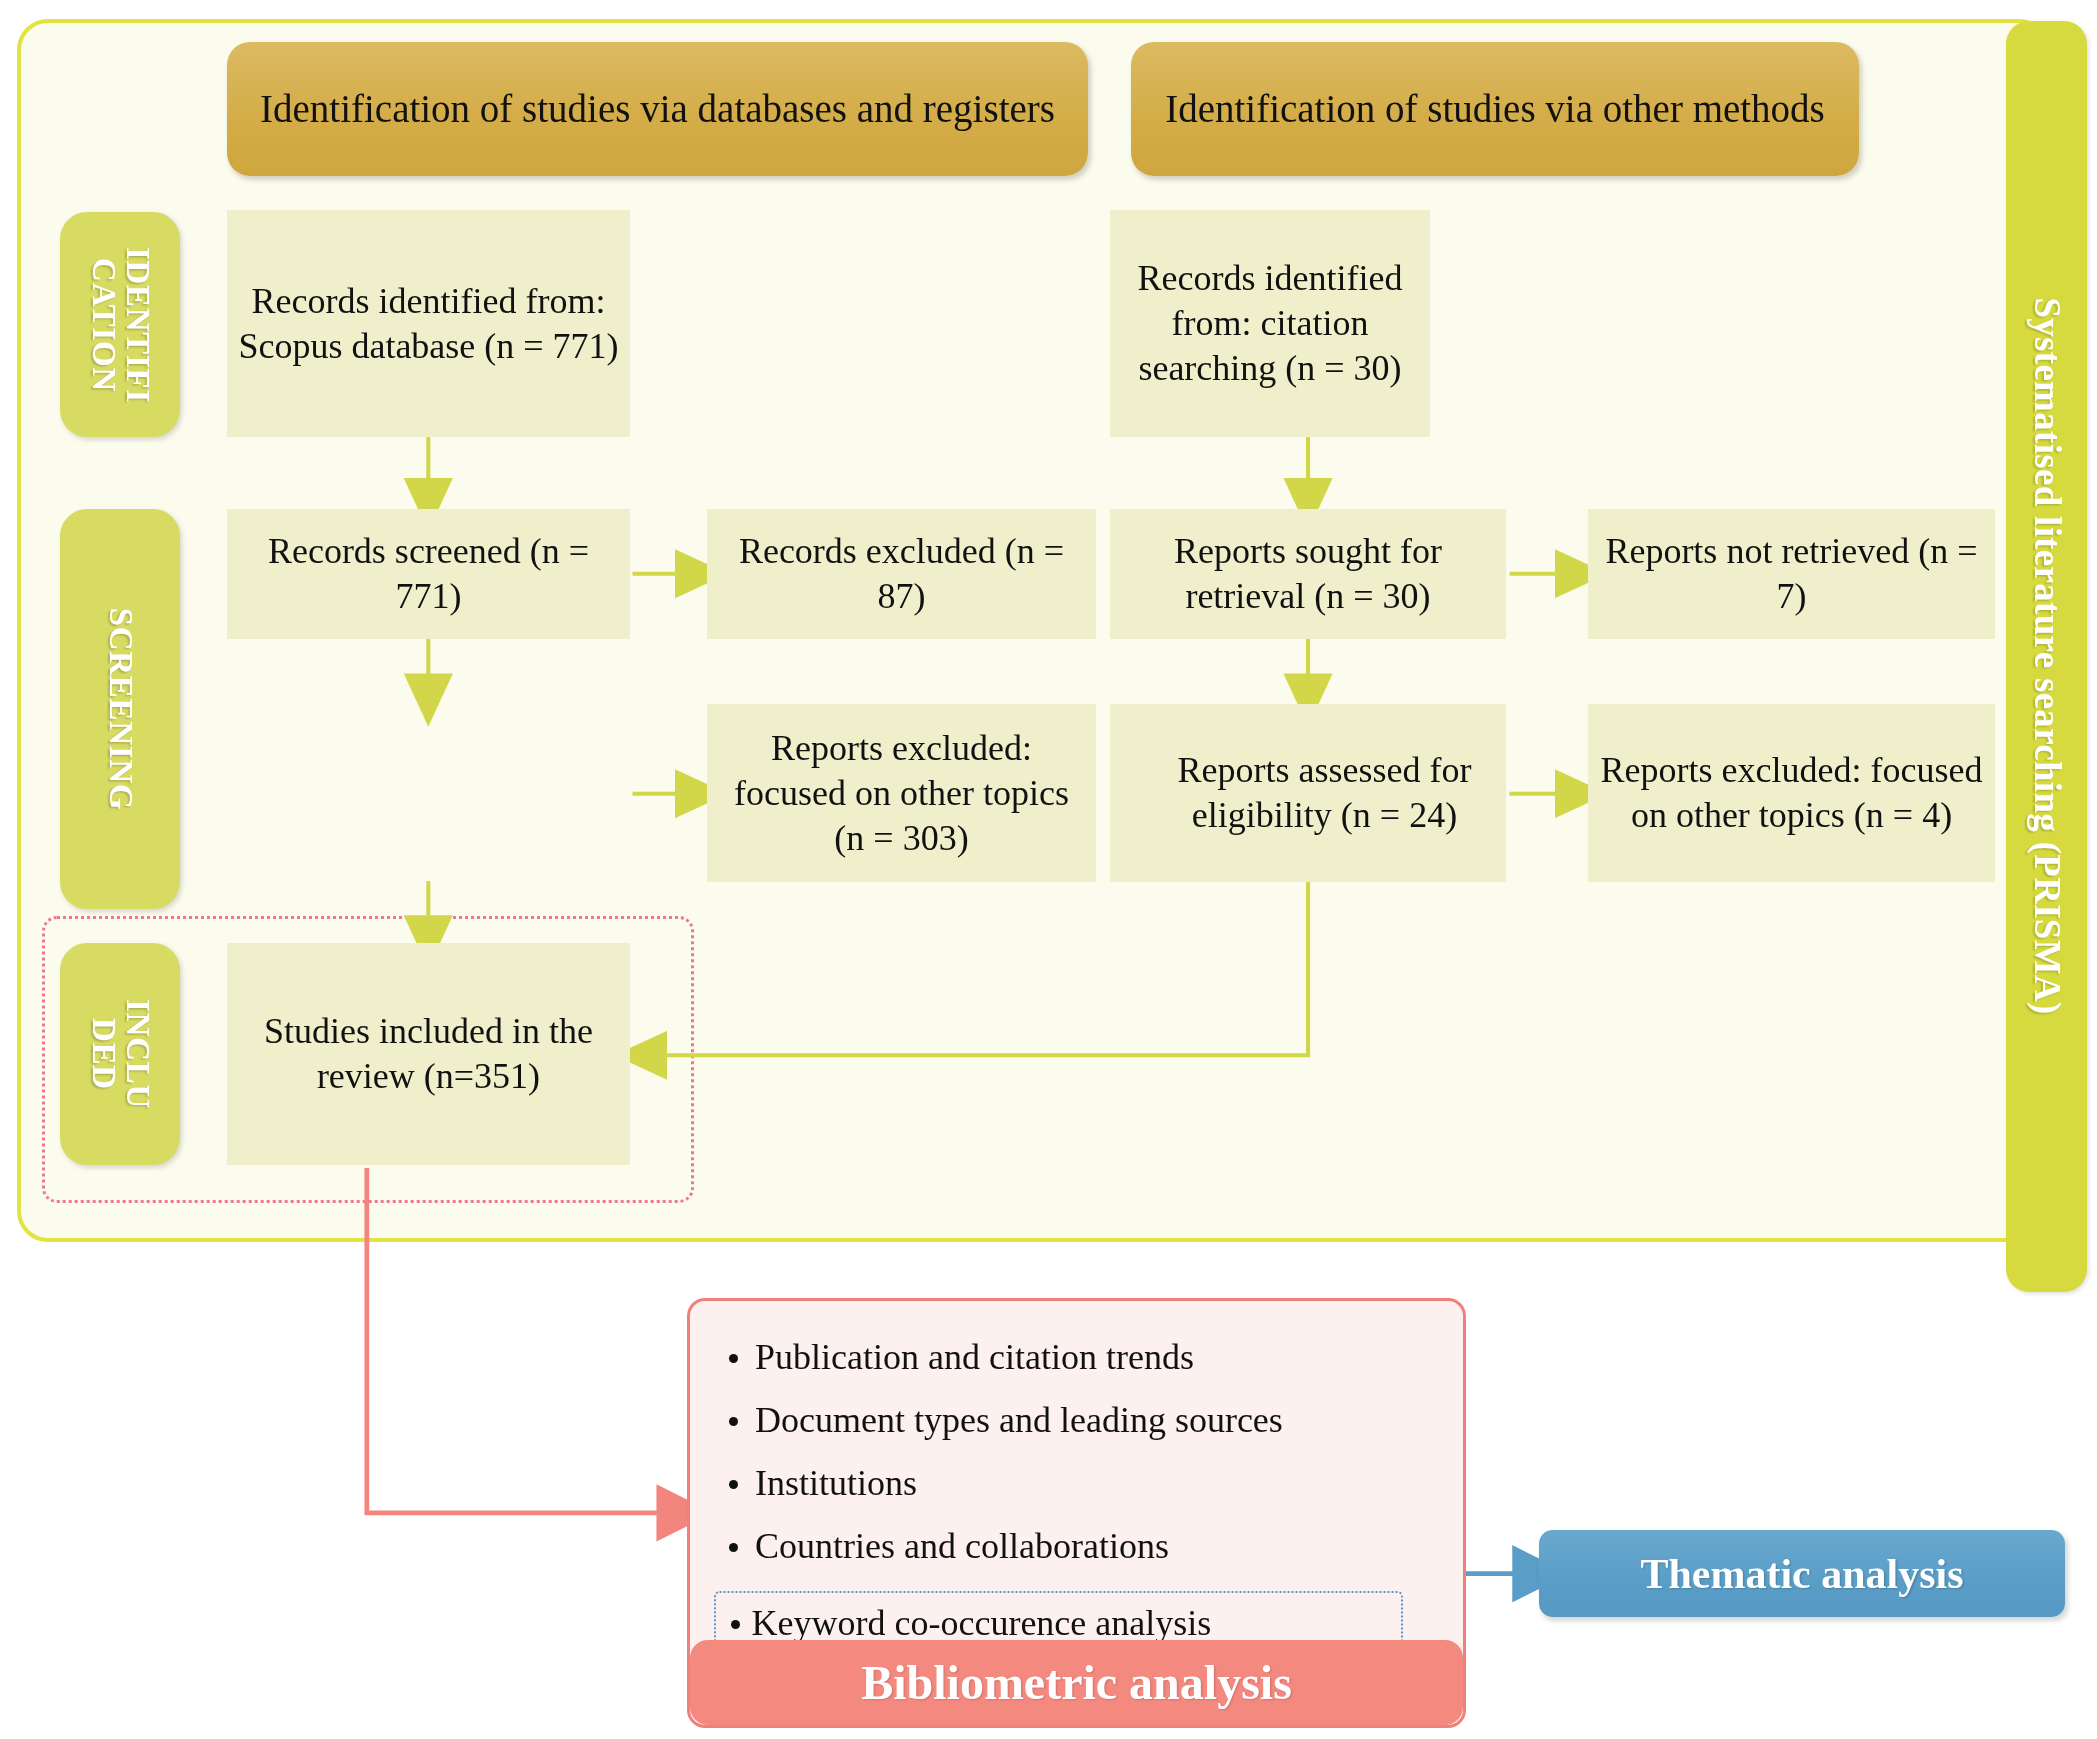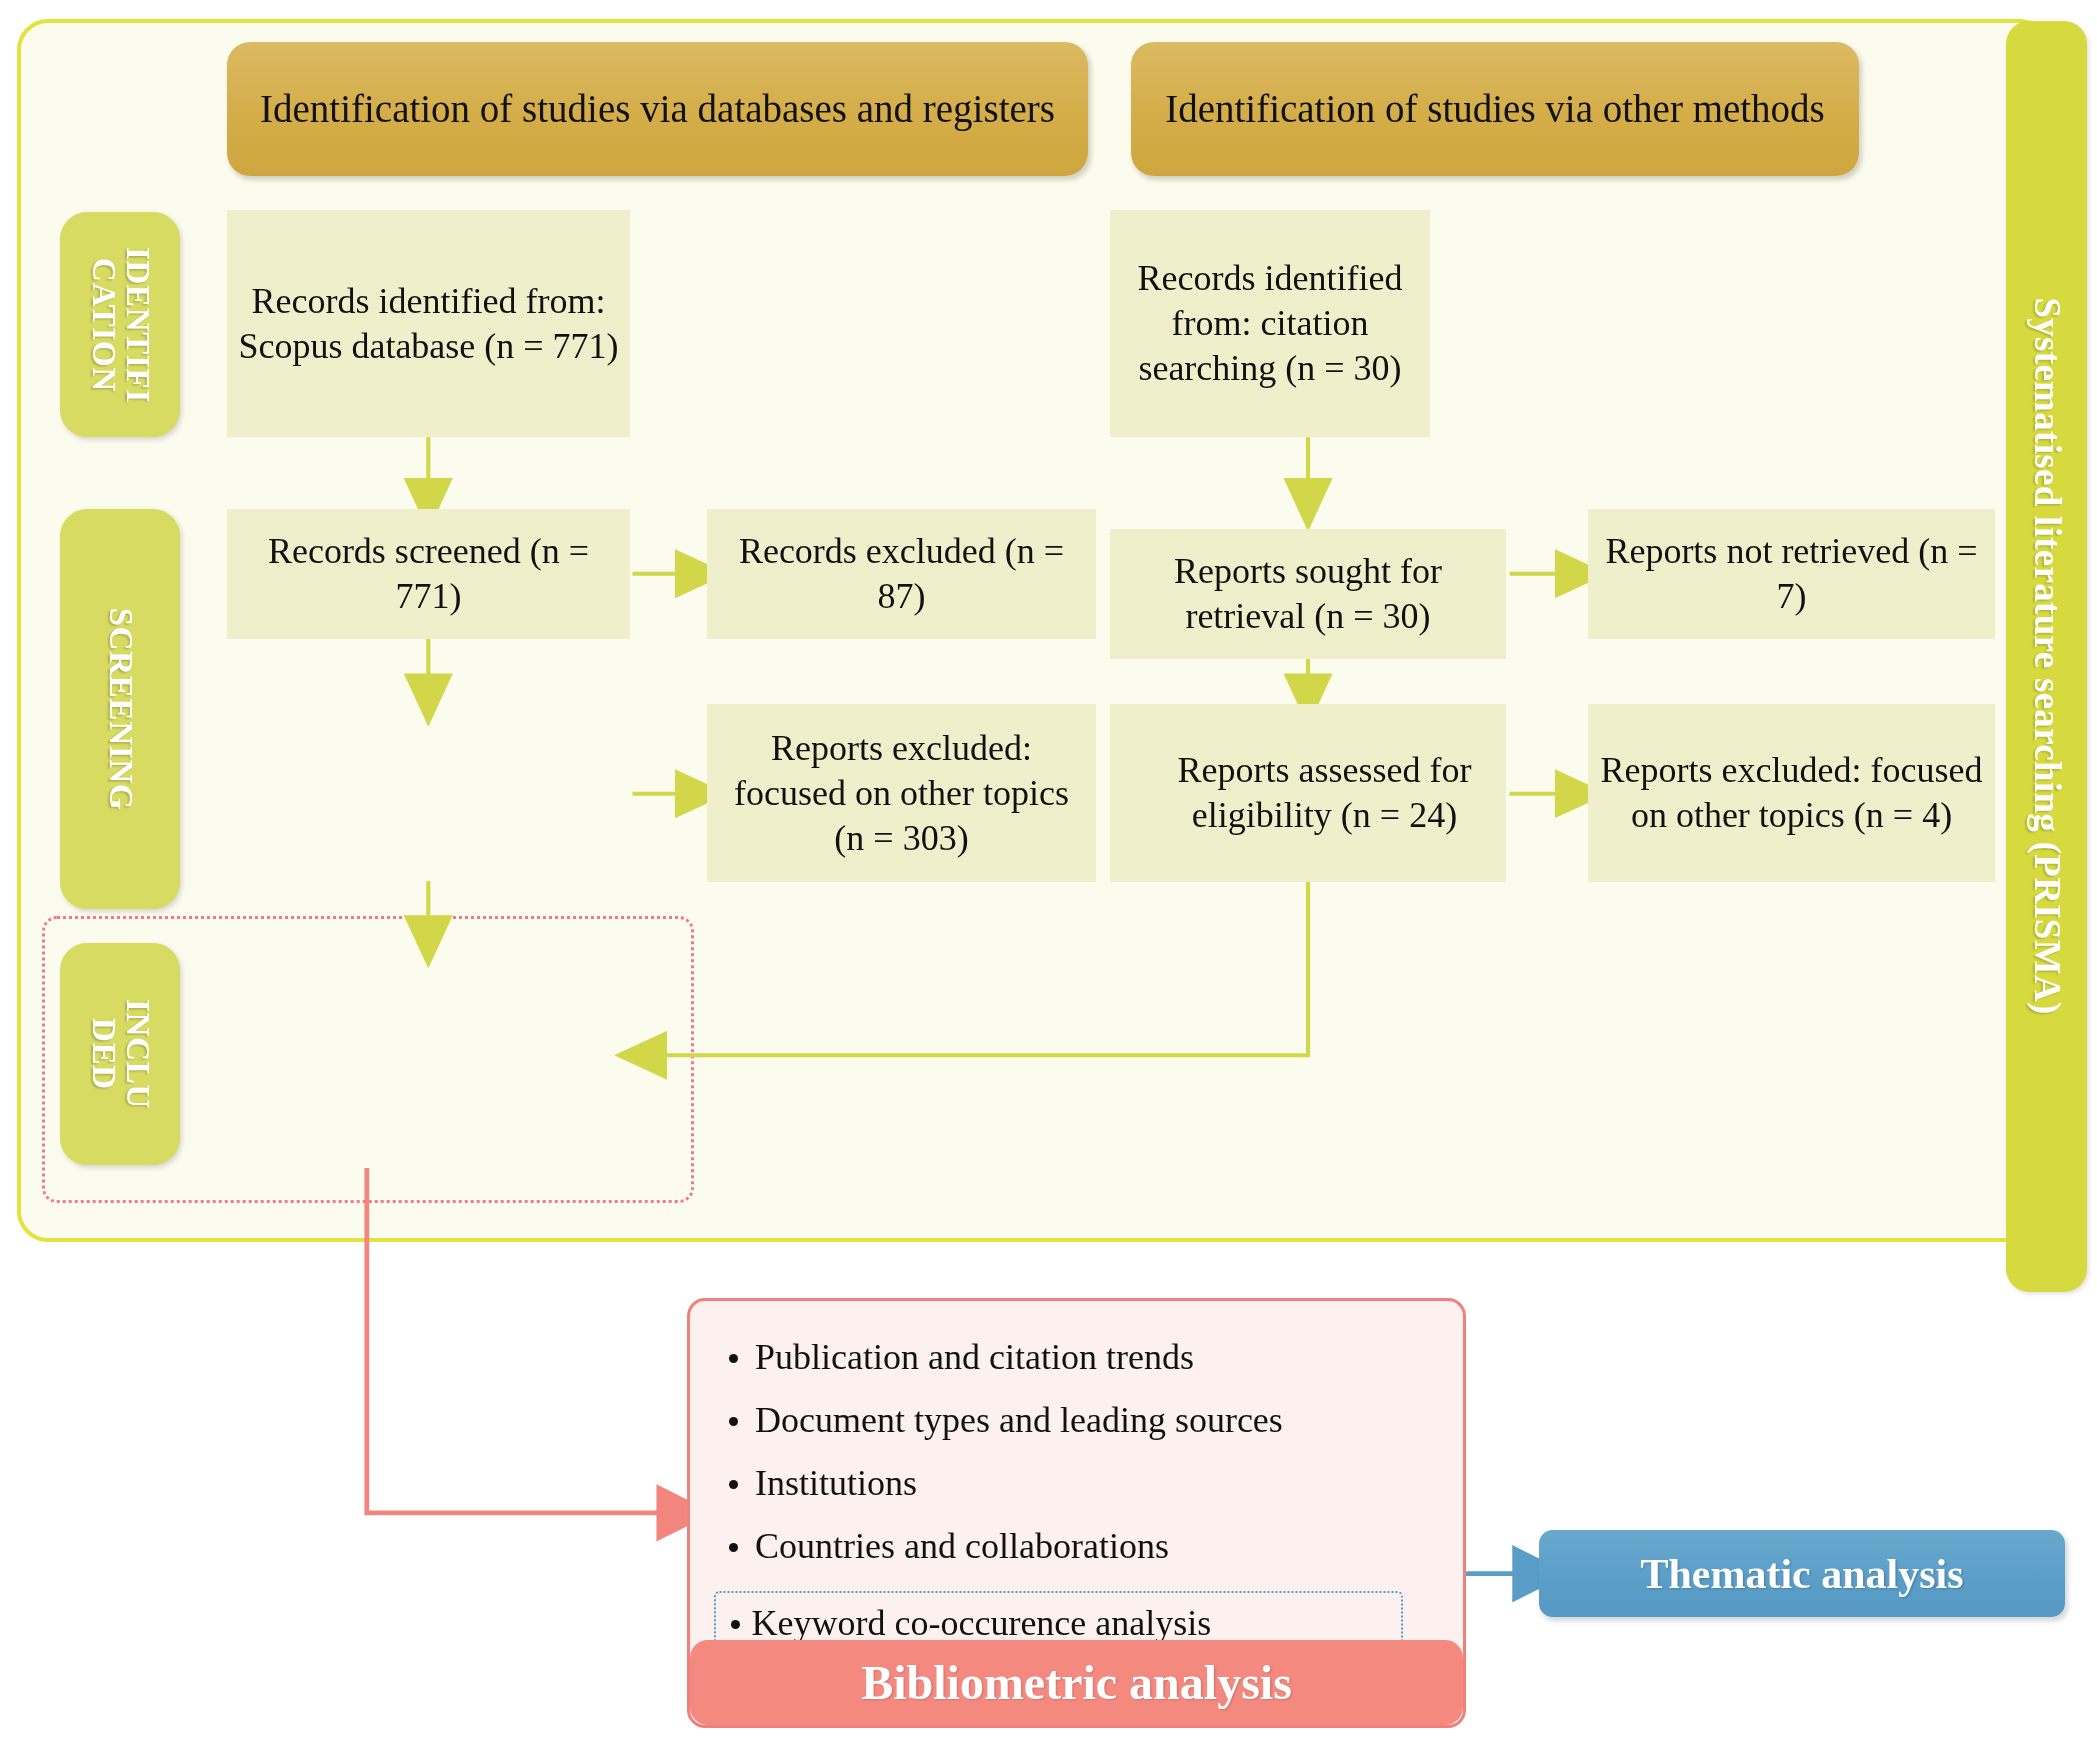--- a/index.html
+++ b/index.html
@@ -69,21 +69,21 @@
     position:absolute;background:#eff0cb;
     display:flex;align-items:center;justify-content:center;text-align:center;
     font-size:36px;line-height:1.25;color:#111;
     padding:5.5px 11px;box-sizing:border-box;
   }
   #node-records-identified{left:227px;top:210px;width:403px;height:227px;}
   #node-records-citation {left:1110px;top:210px;width:320px;height:227px;}
 
   #node-records-screened {left:227px;top:509px;width:403px;height:130px;}
   #node-records-excluded {left:707px;top:509px;width:389px;height:130px;}
-  #node-reports-sought   {left:1110px;top:509px;width:396px;height:130px;margin-top:20px;}
+  #node-reports-sought   {left:1110px;top:509px;width:396px;height:130px;}
   #node-reports-not-retr {left:1588px;top:509px;width:407px;height:130px;}
 
   #node-reports-assessed-l{left:227px;top:704px;width:403px;height:178px;}
   #node-reports-excluded-l{left:707px;top:704px;width:389px;height:178px;}
   #node-reports-assessed-r{left:1110px;top:704px;width:396px;height:178px;padding-left:44px;}
   #node-reports-excluded-r{left:1588px;top:704px;width:407px;height:178px;}
 
   #node-studies-included {left:227px;top:943px;width:403px;height:222px;}
 
   
@@ -239,20 +239,21 @@
 
   <div class="node" id="node-records-screened">Records screened (n = 771)</div>
   <div class="node" id="node-records-excluded">Records excluded (n = 87)</div>
   <div class="node" id="node-reports-sought">Reports sought for retrieval (n = 30)</div>
   <div class="node" id="node-reports-not-retr">Reports not retrieved (n = 7)</div>
 
   <div class="node" id="node-reports-excluded-l">Reports excluded: focused on other topics (n = 303)</div>
   <div class="node" id="node-reports-assessed-r">Reports assessed for eligibility (n = 24)</div>
   <div class="node" id="node-reports-excluded-r">Reports excluded: focused on other topics (n = 4)</div>
 
+  <div class="node" id="node-studies-included">Studies included in the review (n=351)</div>
 
   <div id="prisma-side">
     <div class="vtxt">Systematised literature searching (PRISMA)</div>
   </div>
 
   <div id="biblio-box">
     <ul id="biblio-list">
       <li>Publication and citation trends</li>
       <li>Document types and leading sources</li>
       <li>Institutions</li>

